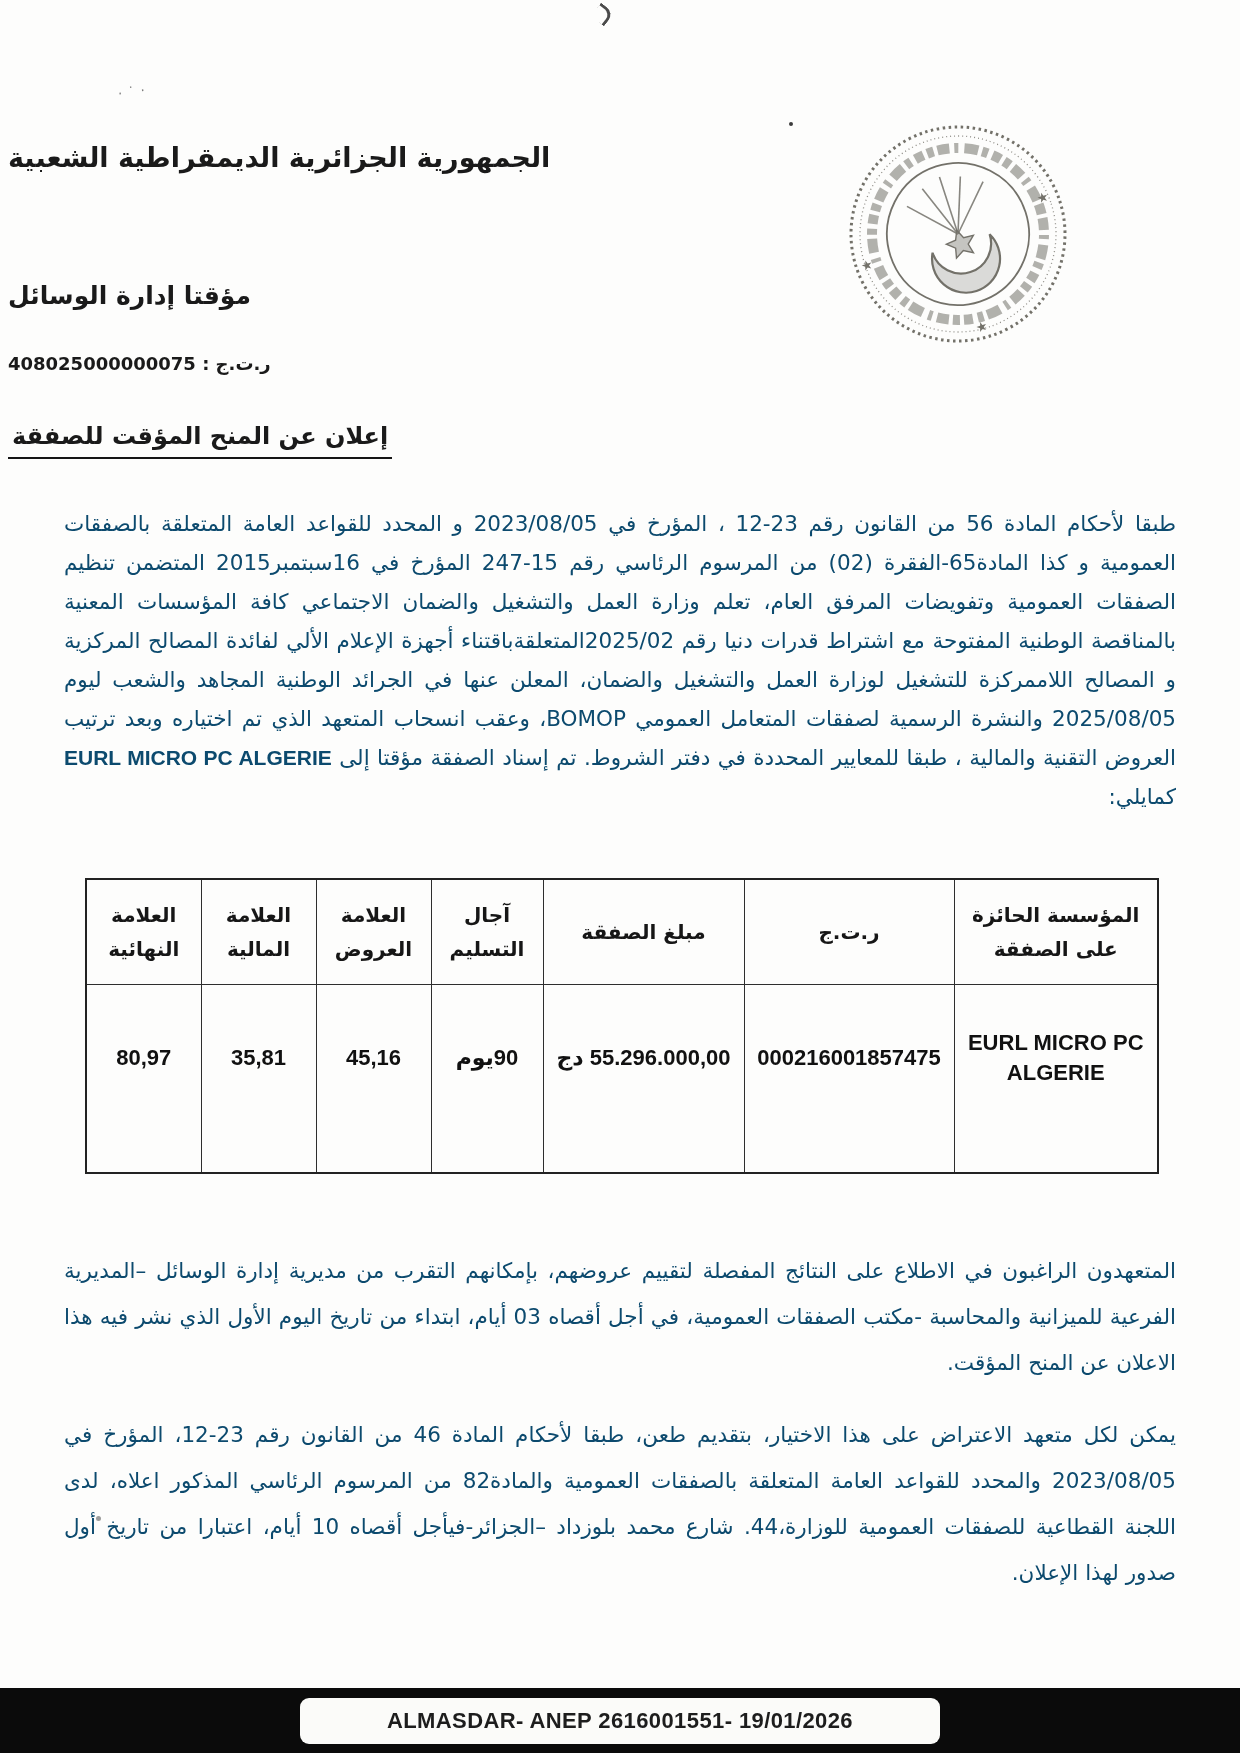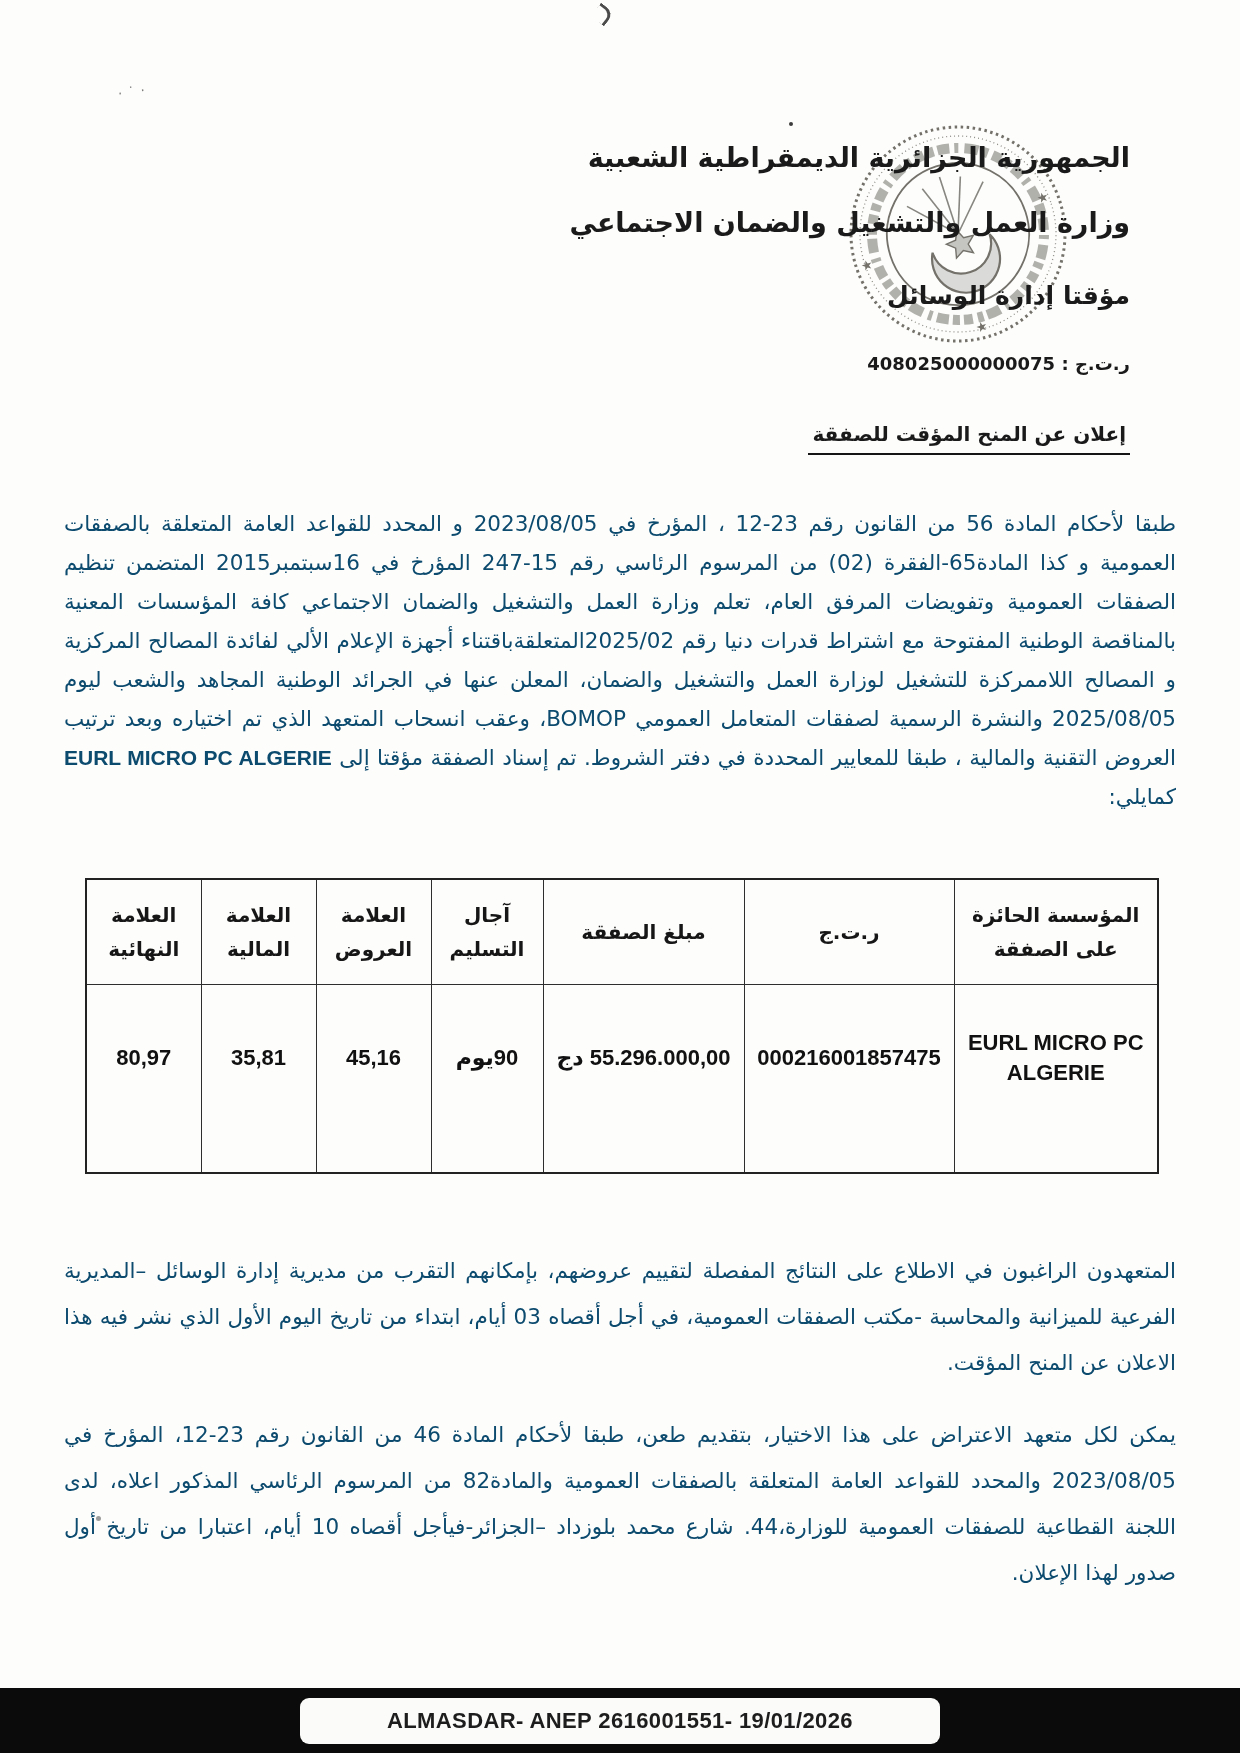--- a/index.html
+++ b/index.html
@@ -13,26 +13,26 @@
   }
   
   .speck{position:absolute;background:#3c3c3c;border-radius:50%;}
   .speck-curl{position:absolute;top:6px;left:594px;width:14px;height:14px;
     border-top:3px solid #2d2d2d;border-right:3px solid #2d2d2d;border-radius:0 10px 0 0;
     transform:rotate(38deg);opacity:.85;}
   .speck-dots{position:absolute;top:84px;left:118px;color:#7b7b7b;font-size:13px;letter-spacing:6px;transform:rotate(-8deg);}
   
   .seal{position:absolute;top:118px;left:842px;width:232px;height:232px;opacity:.82;}
   
-  .hline{position:absolute;left:0;width:1130px;text-align:right;direction:rtl;}
+  .hline{position:absolute;left:8px;width:1130px;text-align:left;direction:rtl;}
   .h-republic{top:142px;font-size:27px;font-weight:700;}
   .h-ministry{top:207px;font-size:27px;font-weight:700;}
   .h-directorate{top:281px;font-size:25px;font-weight:700;}
   .h-registry{top:353px;font-size:18px;font-weight:700;}
-  .h-title{top:422px;font-size:20px;font-weight:700;}
+  .h-title{top:422px;font-size:24px;font-weight:700;}
   .h-title .u{display:inline-block;border-bottom:2.5px solid #151515;padding:0 4px 7px 4px;}
   
   .para{
     position:absolute;left:64px;width:1112px;
     direction:rtl;text-align:justify;
     font-size:21.5px;line-height:39px;color:#0c4a6e;
   }
   .p1{top:482px;}
   .p2{top:1226px;line-height:46px;}
   .p3{top:1390px;line-height:46px;}
@@ -107,21 +107,20 @@
         <g fill="#55534a" stroke="none" font-size="13" font-family="DejaVu Sans, sans-serif">
           <text x="14" y="122">★</text>
           <text x="202" y="112">★</text>
           <text x="104" y="216">★</text>
         </g>
       </g>
     </svg>
   </div>
 
   <div class="hline h-republic">الجمهورية الجزائرية الديمقراطية الشعبية</div>
-  <div class="hline h-ministry">وزارة العمل والتشغيل والضمان الاجتماعي</div>
   <div class="hline h-directorate">مؤقتا إدارة الوسائل</div>
   <div class="hline h-registry">ر.ت.ج : 408025000000075</div>
   <div class="hline h-title">
     <span class="u">إعلان عن المنح المؤقت للصفقة</span>
   </div>
 
   <p class="para p1"><span>طبقا لأحكام المادة 56 من القانون رقم 23-12 ، المؤرخ في 2023/08/05 و المحدد للقواعد العامة المتعلقة بالصفقات العمومية و كذا المادة65-الفقرة (02) من المرسوم الرئاسي رقم 15-247 المؤرخ في 16سبتمبر2015 المتضمن تنظيم الصفقات العمومية وتفويضات المرفق العام، تعلم وزارة العمل والتشغيل والضمان الاجتماعي كافة المؤسسات المعنية بالمناقصة الوطنية المفتوحة مع اشتراط قدرات دنيا رقم 2025/02المتعلقةباقتناء أجهزة الإعلام الألي لفائدة المصالح المركزية و المصالح اللاممركزة للتشغيل لوزارة العمل والتشغيل والضمان، المعلن عنها في الجرائد الوطنية المجاهد والشعب ليوم 2025/08/05 والنشرة الرسمية لصفقات المتعامل العمومي BOMOP، وعقب انسحاب المتعهد الذي تم اختياره وبعد ترتيب العروض التقنية والمالية ، طبقا للمعايير المحددة في دفتر الشروط. تم إسناد الصفقة مؤقتا إلى </span><span class="latin-co">EURL MICRO PC ALGERIE</span><span> كمايلي:</span></p>
 
   <table class="award" dir="rtl">
     <colgroup>

